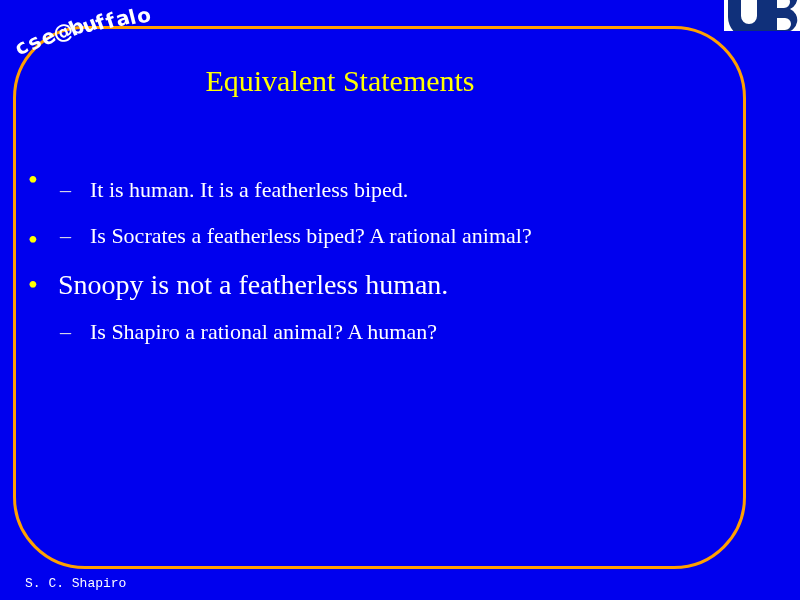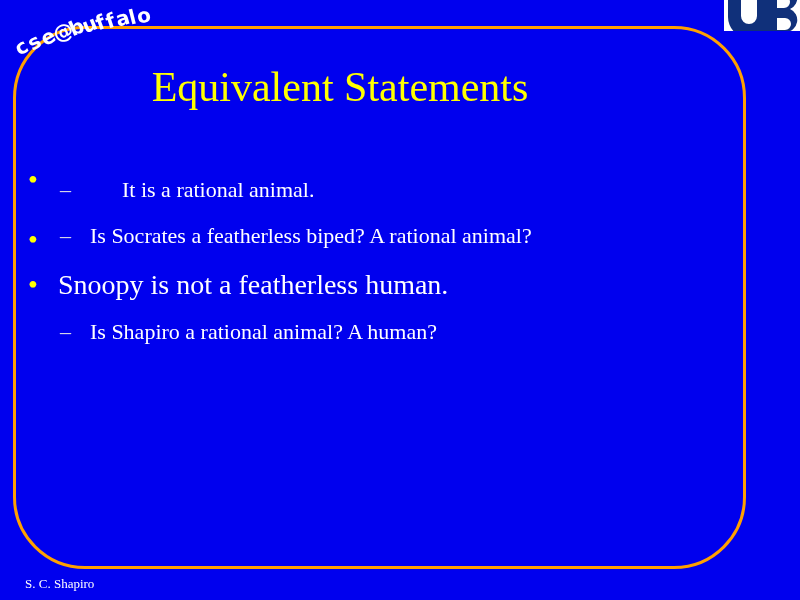--- a/index.html
+++ b/index.html
@@ -63,21 +63,21 @@
   #ub-logo svg { display: block; }
 
   
   #slide-title {
     position: absolute;
     left: 0;
     top: 64px;
     width: 680px;
     text-align: center;
     color: #ffff00;
-    font-size: 42px;
+    font-size: 30px;
     line-height: 1.1;
     font-family: "Liberation Serif", "DejaVu Serif", serif;
     letter-spacing: 0px;
   }
 
   
   #body-content {
     position: absolute;
     left: 24px;
     top: 163px;
@@ -124,21 +124,21 @@
   .gap-c { margin-top: 18px; }
 
   
   #footer-author {
     position: absolute;
     left: 25px;
     top: 576px;
     color: #ffffff;
     font-size: 13px;
     line-height: 1.2;
-    font-family: Liberation Serif, serif;
+    font-family: Liberation Mono, monospace;
     text-align: center;
   }
 </style>
 </head>
 <body>
 
 <div id="slide">
 
   <div id="border-frame"></div>
 
@@ -173,21 +173,21 @@
   <div id="slide-title">Equivalent Statements</div>
 
   <div id="body-content">
 
     <div class="bullet-l1">
       <span class="marker">•</span>
     </div>
 
     <div class="bullet-l2 gap-a">
       <span class="marker">–</span>
-      <span class="wrap-line">It is a rational animal.</span>
+      <span>It is human.  It is a featherless biped.</span>
     </div>
 
     <div class="bullet-l1 gap-b">
       <span class="marker">•</span>
     </div>
 
     <div class="bullet-l2 gap-c">
       <span class="marker">–</span>
       <span>Is Socrates a featherless biped?  A rational animal?</span>
     </div>

